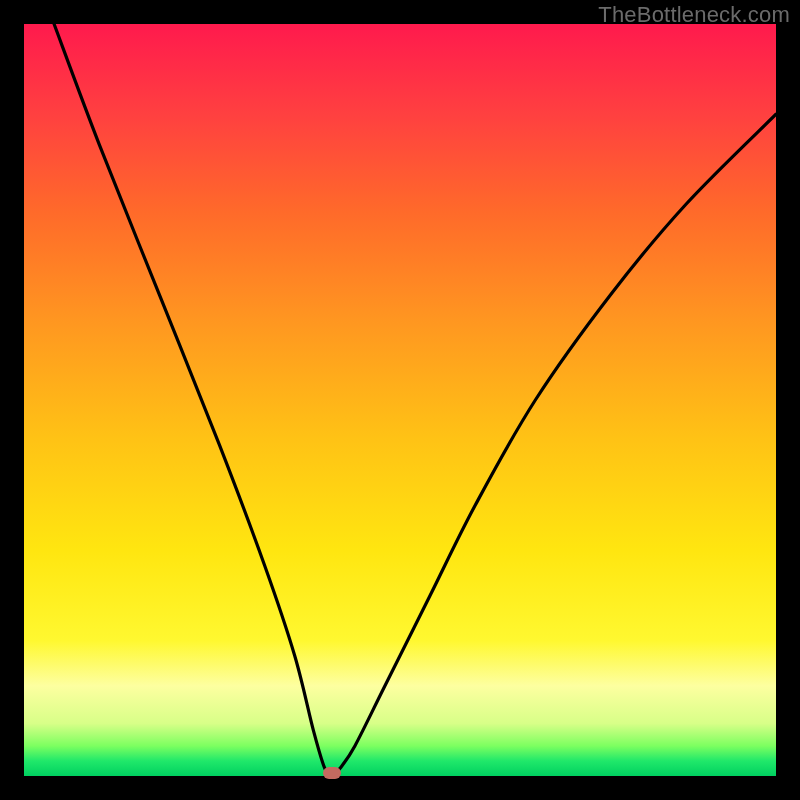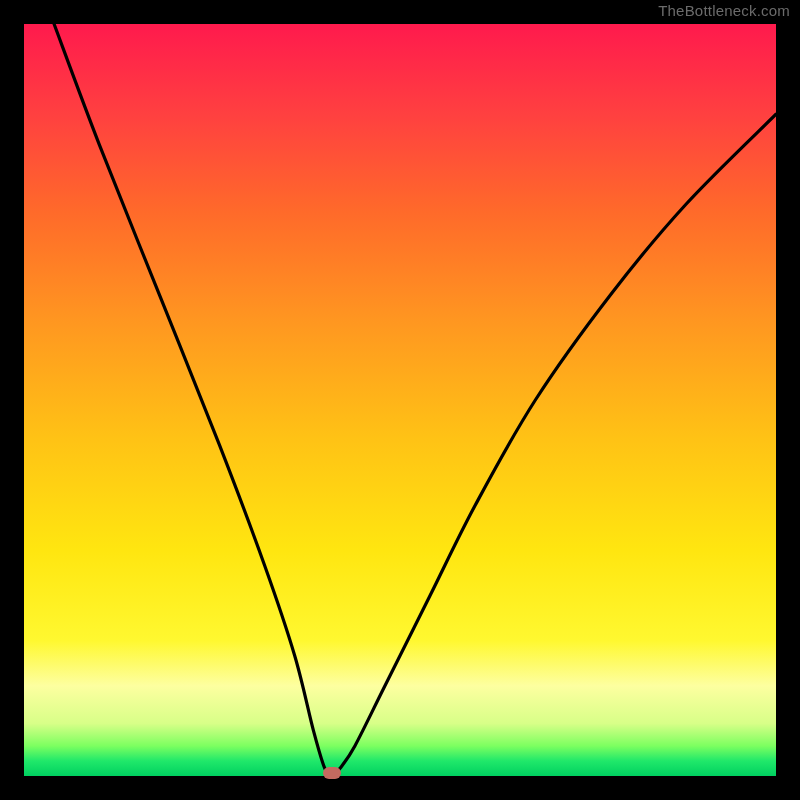--- a/index.html
+++ b/index.html
@@ -35,21 +35,21 @@
       #d8ff88 93%,
       #7cff60 96%,
       #20e86a 98%,
       #00d060 100%);
   }
   .watermark {
     position: absolute;
     top: 2px;
     right: 10px;
     color: #6b6b6b;
-    font-size: 15px;
+    font-size: 22px;
     letter-spacing: 0.2px;
     font-weight: 500;
     user-select: none;
   }
   svg.curve {
     position: absolute;
     left: 0; top: 0;
     width: 752px; height: 752px;
   }
   .dot {

